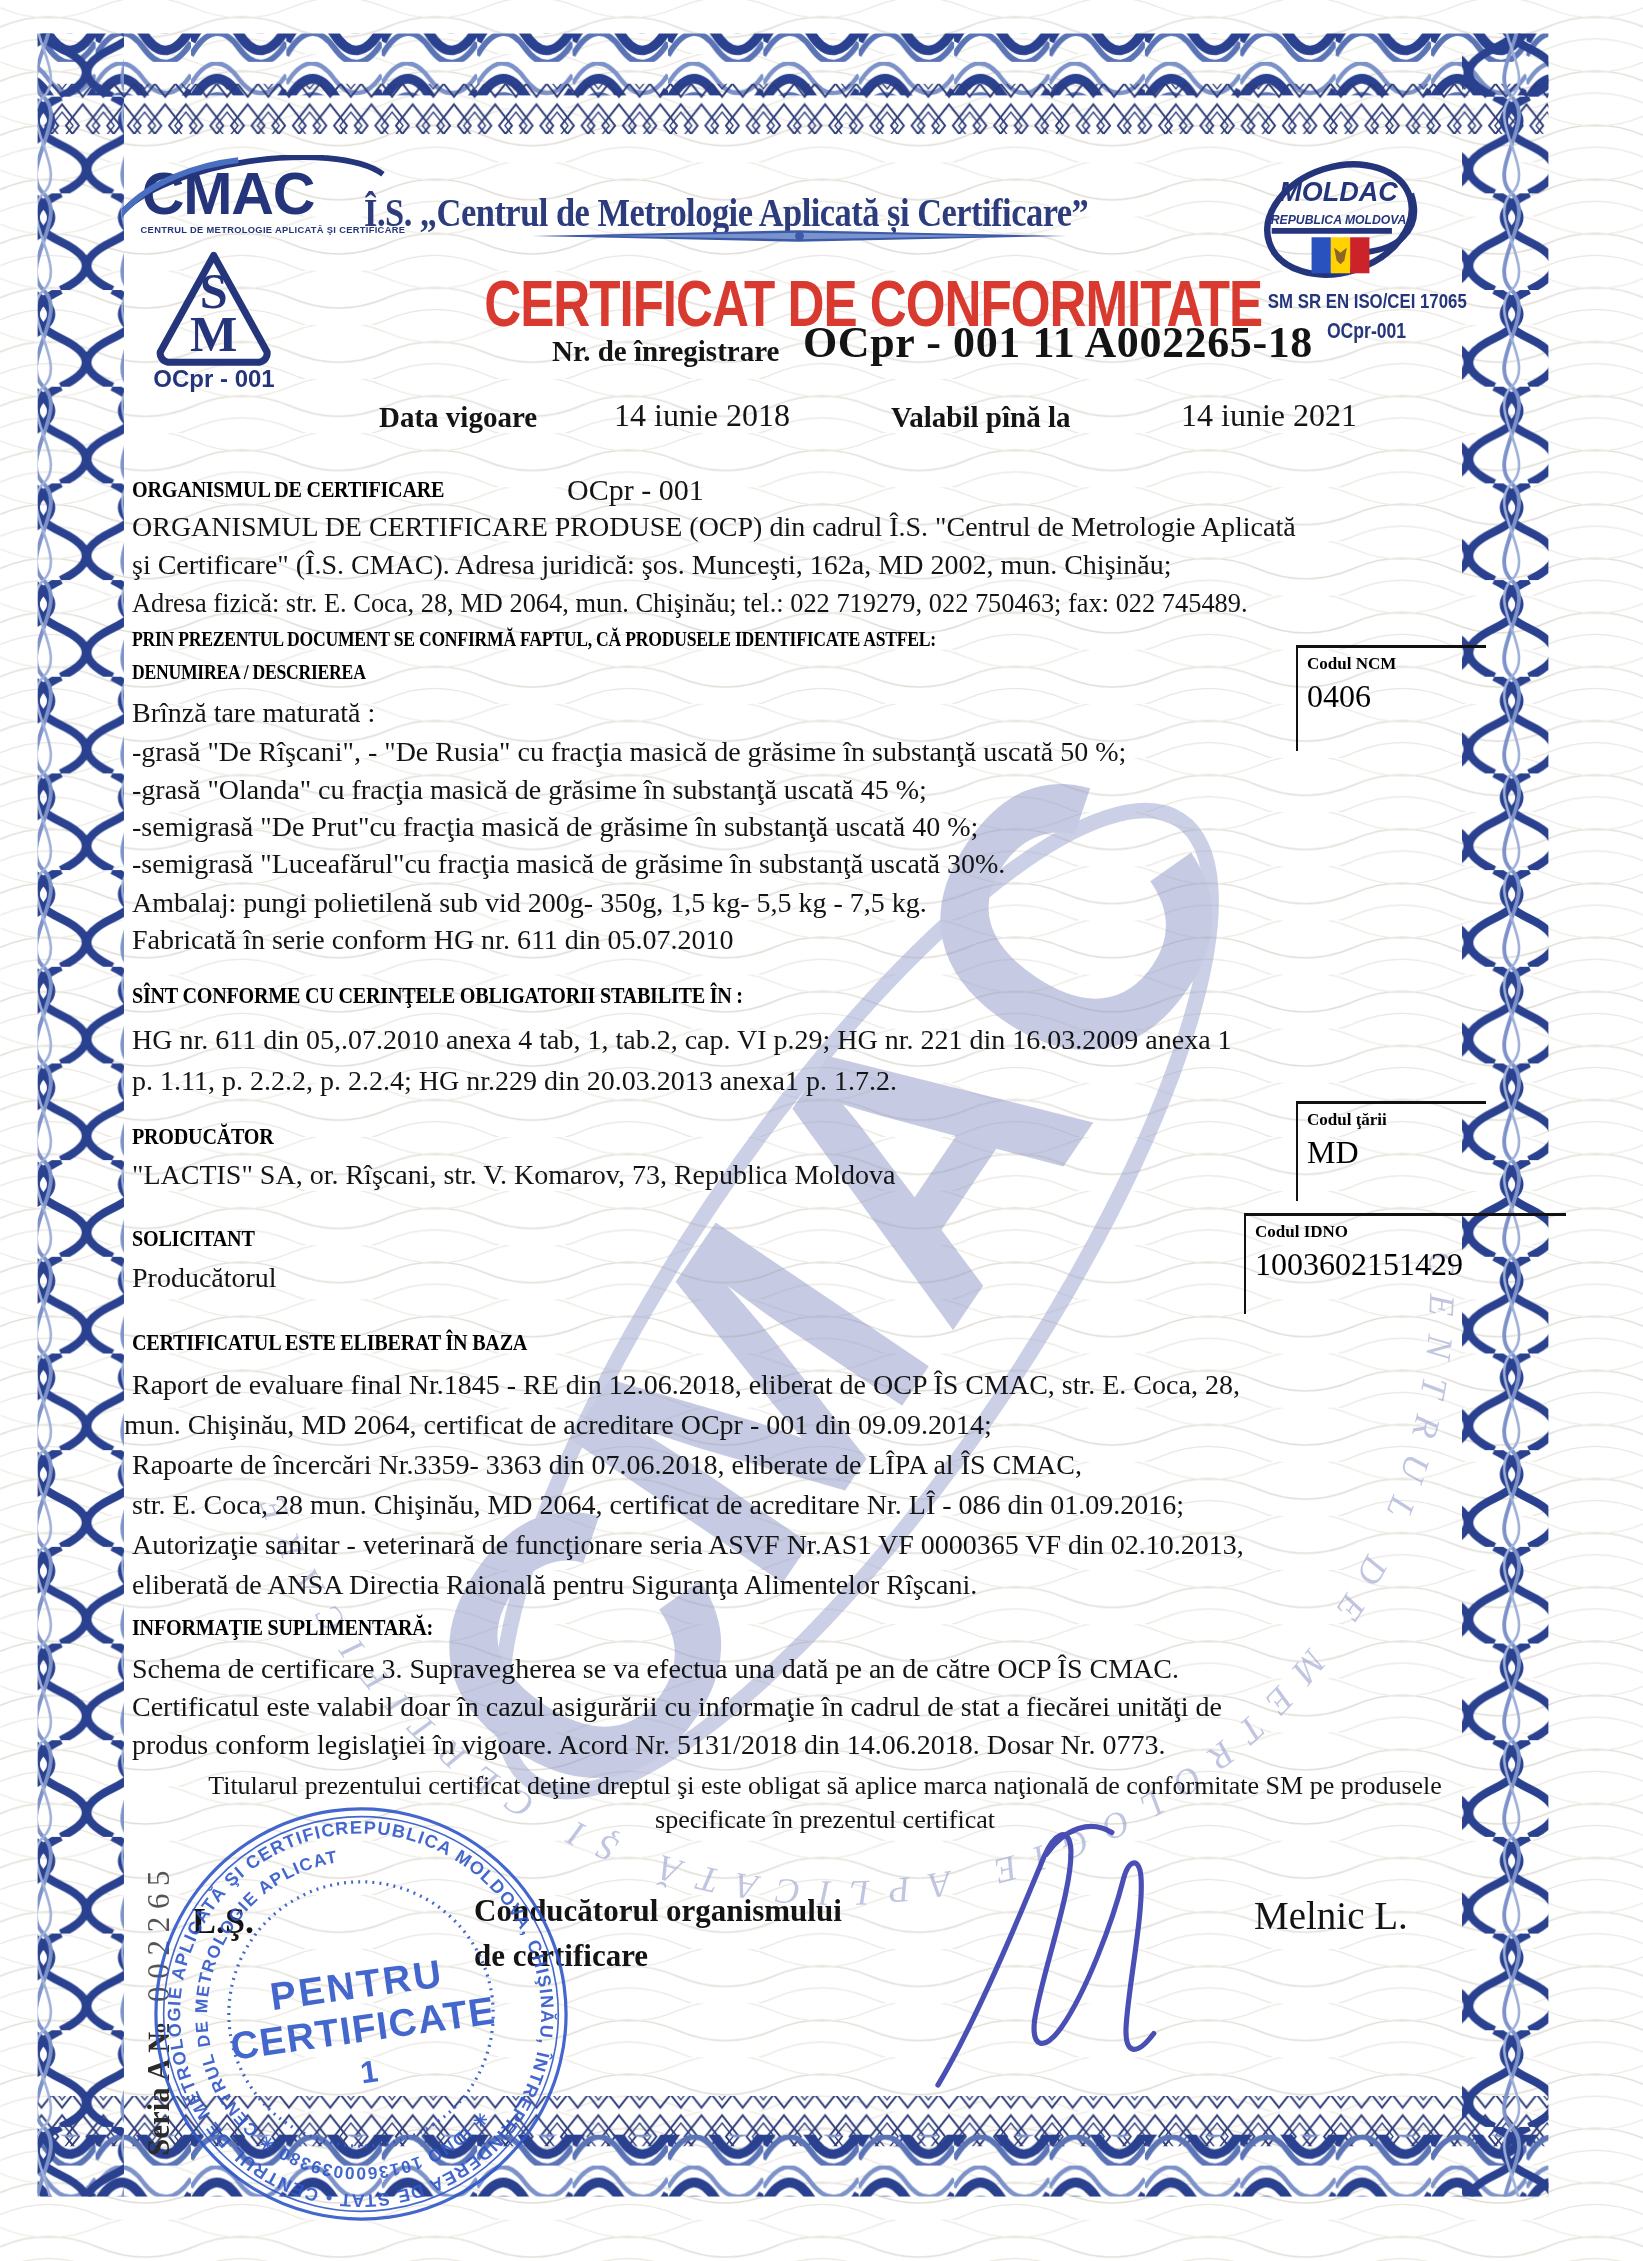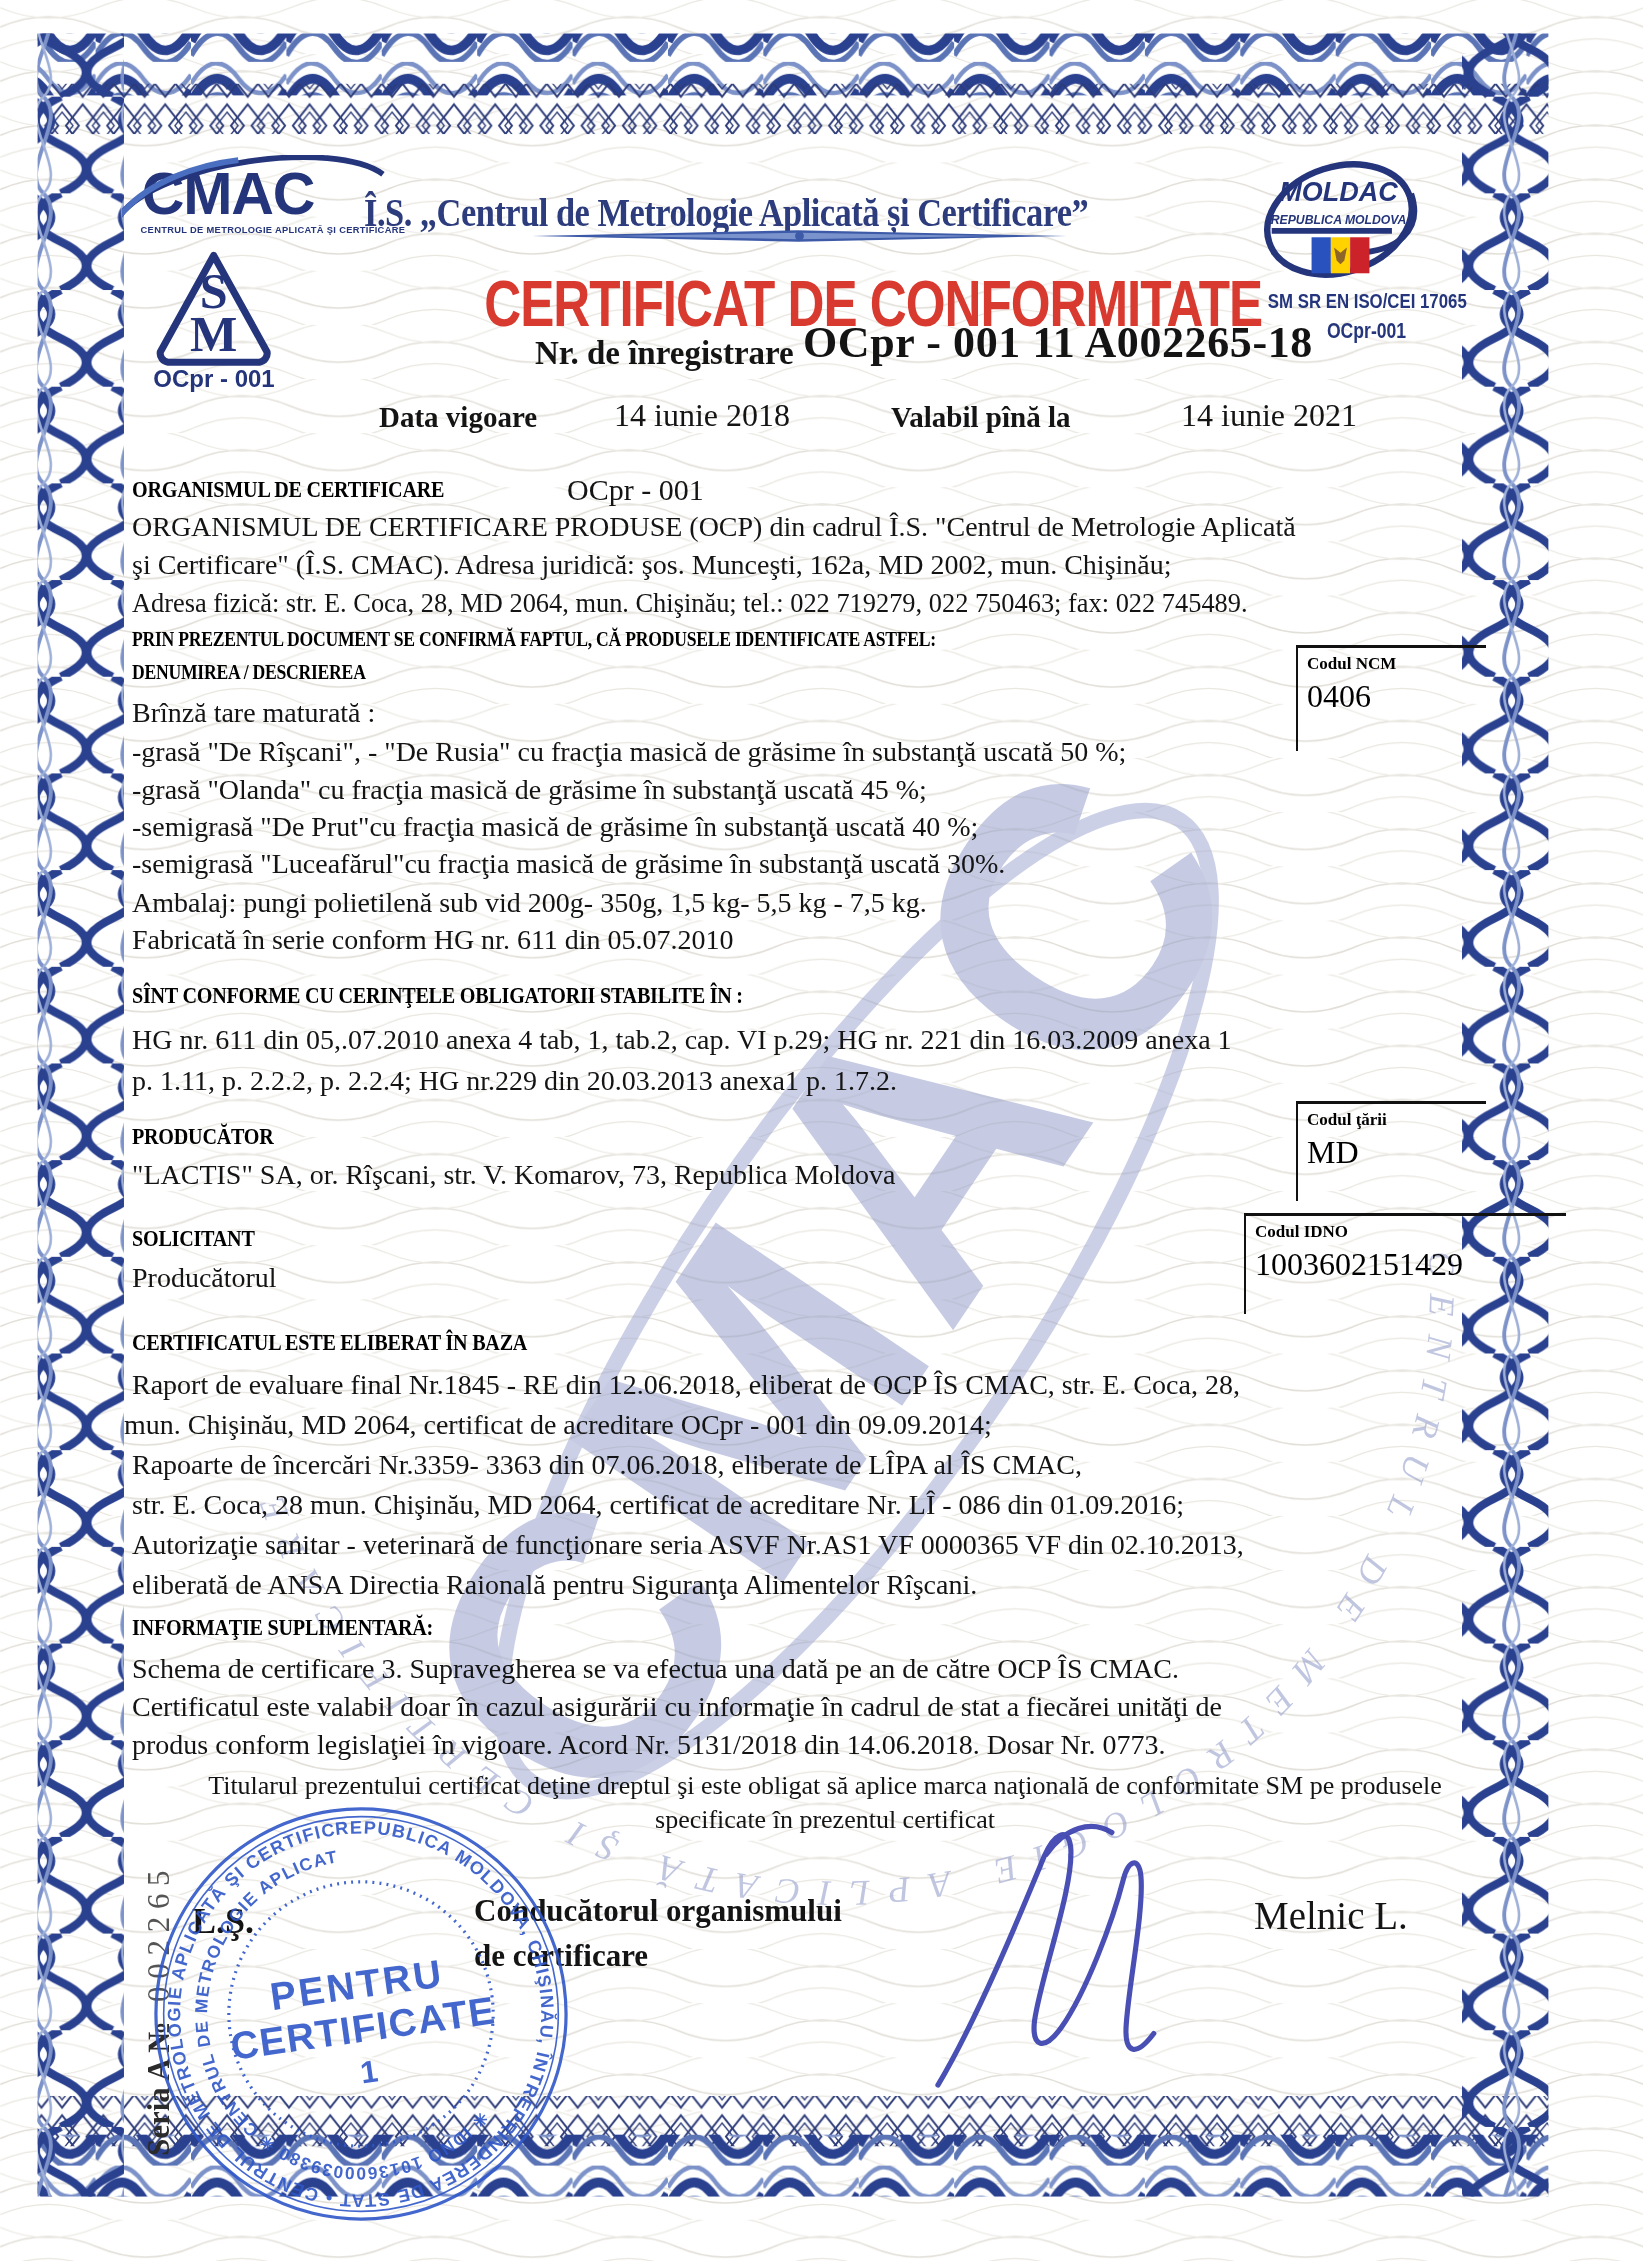--- a/index.html
+++ b/index.html
@@ -121,21 +121,21 @@
     <path d="M115,144 l10,8 10,-8 -4,20 -6,6 -6,-6 Z" fill="#7a5230" opacity=".85"></path>
   </g>
 </svg>
 <div class="abs center nw" style="left:1225px;top:289px;width:284px;">
   <span class="sqc" style="font-family:'Liberation Sans',sans-serif;font-weight:800;font-size:21px;color:#24357c;">SM SR EN ISO/CEI 17065</span>
 </div>
 <div class="abs center nw" style="left:1225px;top:318px;width:284px;">
   <span class="sqc" style="font-family:'Liberation Sans',sans-serif;font-weight:800;font-size:22px;color:#24357c;">OCpr-001</span>
 </div>
 
-<div class="abs t tb nw" style="left:535px;top:335px;font-size:33px;font-family:Liberation Serif, serif;">Nr. de înregistrare</div>
+<div class="abs t tb nw" style="left:552px;top:335px;font-size:29px;font-family:Liberation Serif, serif;">Nr. de înregistrare</div>
 <div class="abs nw" style="left:803px;top:317px;font-family:'Liberation Serif',serif;font-weight:700;font-size:44px;color:#141414;letter-spacing:0.6px;">OCpr - 001 11 A002265-18</div>
 
 <div class="abs t tb nw" style="left:379px;top:401px;font-size:29px;">Data vigoare</div>
 <div class="abs t nw" style="left:614px;top:397px;font-size:32px;">14 iunie 2018</div>
 <div class="abs t tb nw" style="left:891px;top:401px;font-size:29px;">Valabil pînă la</div>
 <div class="abs t nw" style="left:1181px;top:397px;font-size:32px;">14 iunie 2021</div>
 
 <div class="abs nw" style="left:132px;top:476px;">
   <span class="h sq">ORGANISMUL DE CERTIFICARE</span>
 </div>

